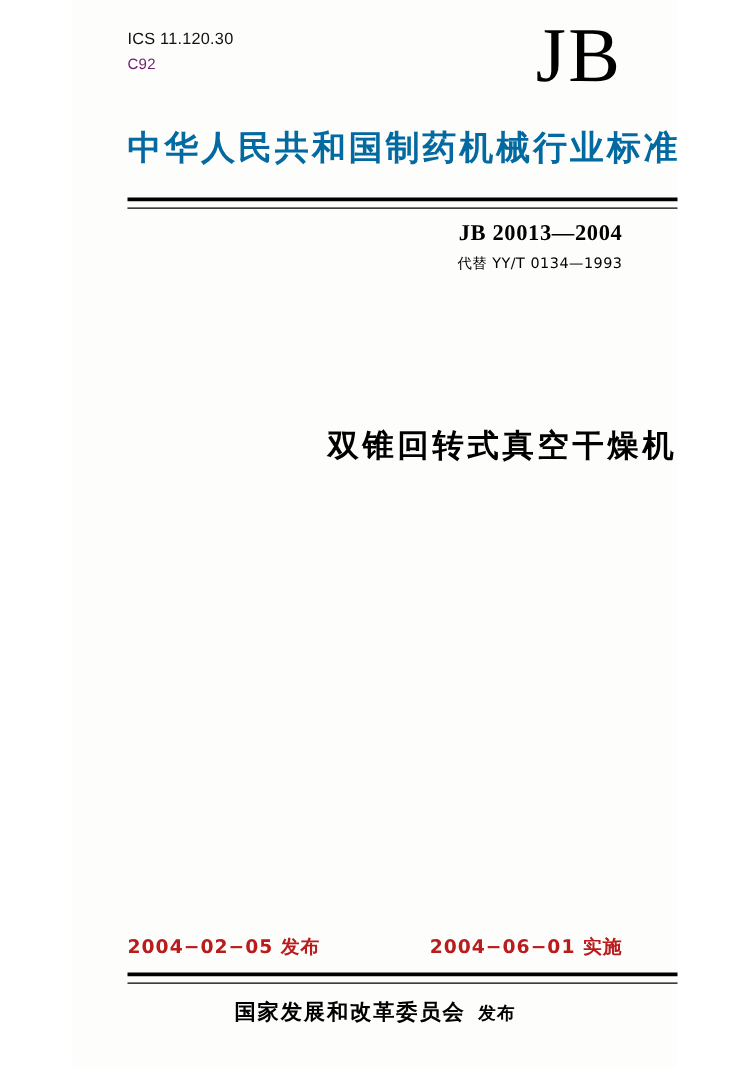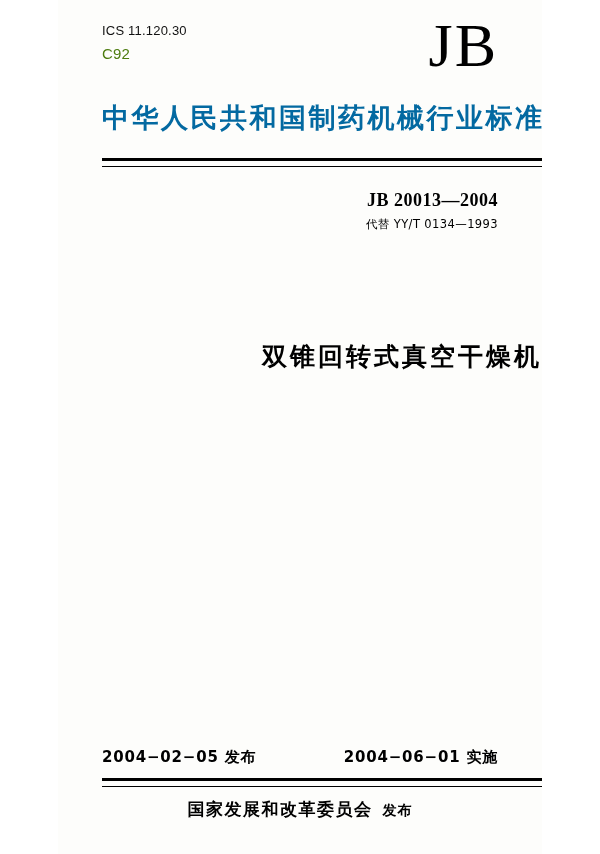--- a/index.html
+++ b/index.html
@@ -28,23 +28,23 @@
     line-height: 1.45;
   }
   .ics-line {
     font-family: "Liberation Sans", sans-serif;
     font-size: 13px;
     letter-spacing: 0.2px;
     color: #111;
   }
   .ccs-line {
     font-family: "Liberation Sans", sans-serif;
-    font-size: 15px;
+    font-size: 12px;
     letter-spacing: 0.2px;
-    color: #4d7c0f;
+    color: #701a75;
     margin-top: 2px;
   }
 
   
   .jb-logo {
     position: absolute;
     right: 44px;
     top: 14px;
     font-family: "Liberation Serif", serif;
     font-weight: normal;
@@ -90,21 +90,20 @@
     right: 44px;
     top: 176px;
     text-align: right;
   }
   .std-num-main {
     font-family: "Liberation Serif", serif;
     font-weight: bold;
     font-size: 18px;
     letter-spacing: 0.5px;
     color: #000;
-    margin-top: 14px;
   }
   .std-num-sub {
     font-family: "DejaVu Sans", sans-serif;
     font-size: 11.5px;
     letter-spacing: 0.4px;
     color: #000;
     margin-top: 6px;
   }
 
   
@@ -141,21 +140,21 @@
     top: 748px;
     display: flex;
     justify-content: space-between;
     align-items: baseline;
   }
   .date-item {
     font-family: "DejaVu Sans", sans-serif;
     font-weight: bold;
     font-size: 15px;
     letter-spacing: 0.8px;
-    color: #000000;
+    color: #b91c1c;
   }
 
   .rule-bottom {
     position: absolute;
     left: 44px;
     width: 512px;
     height: 3px;
     background: #000;
     top: 778px;
   }

